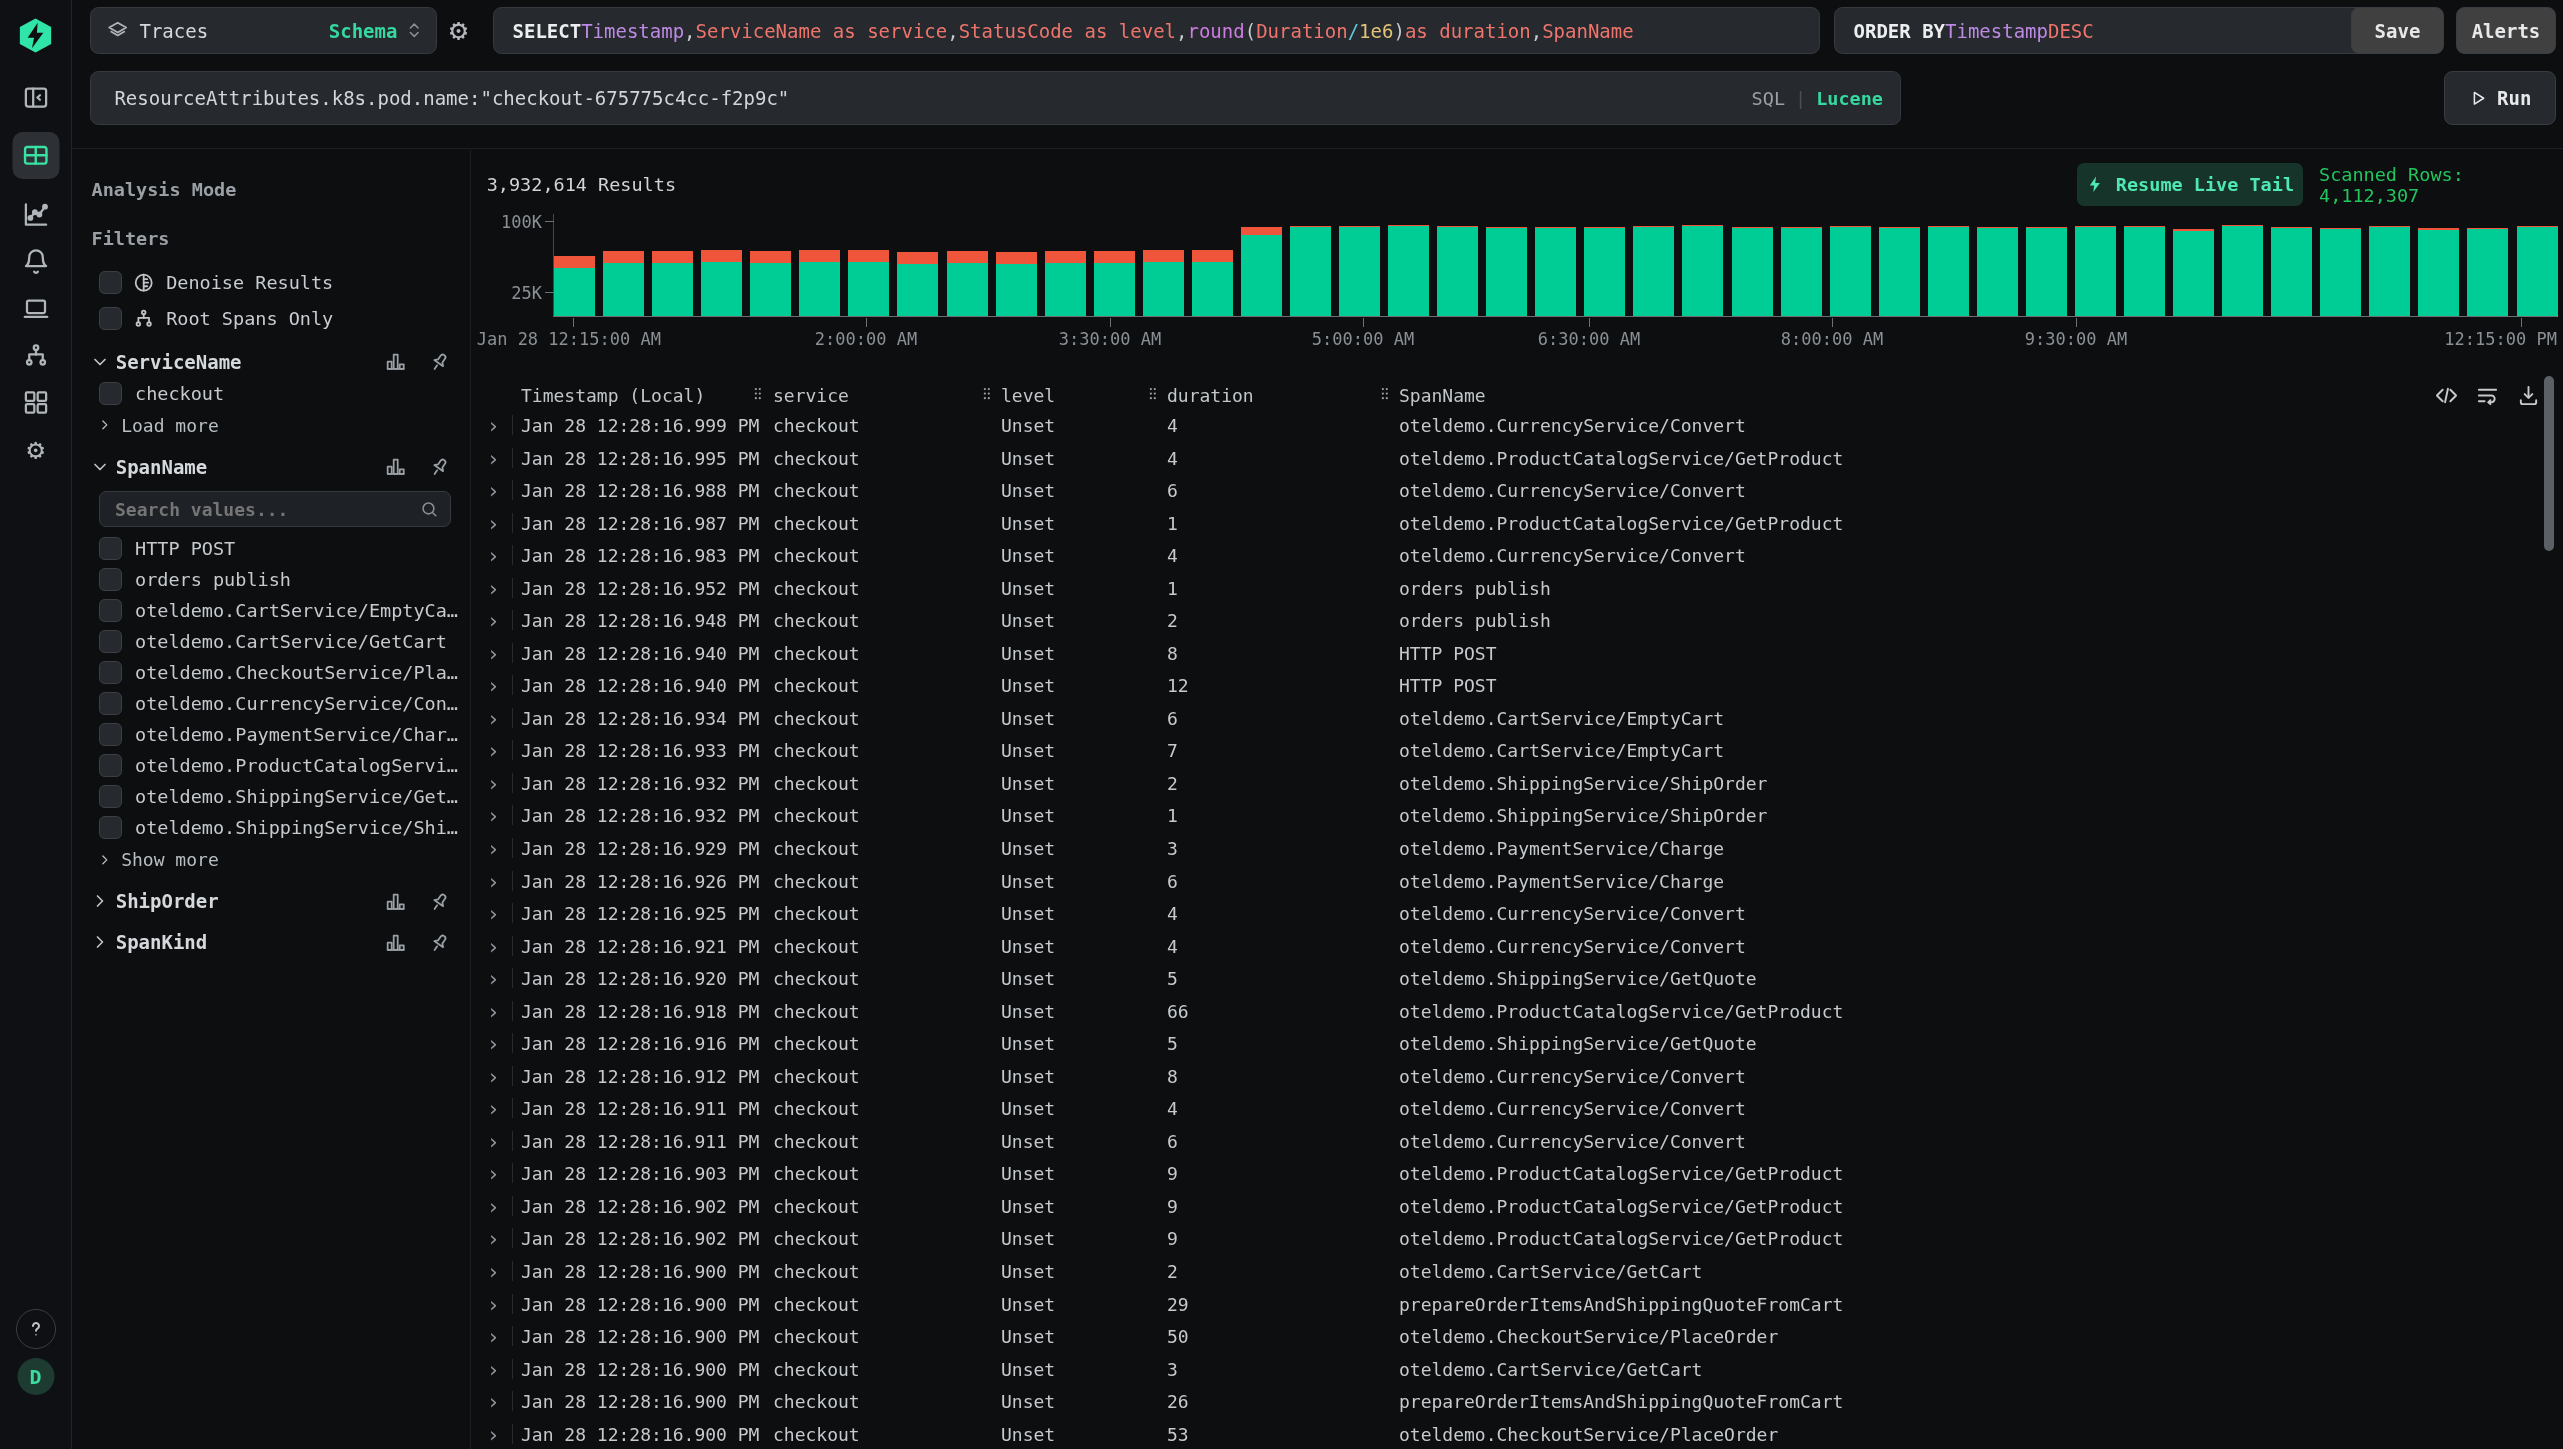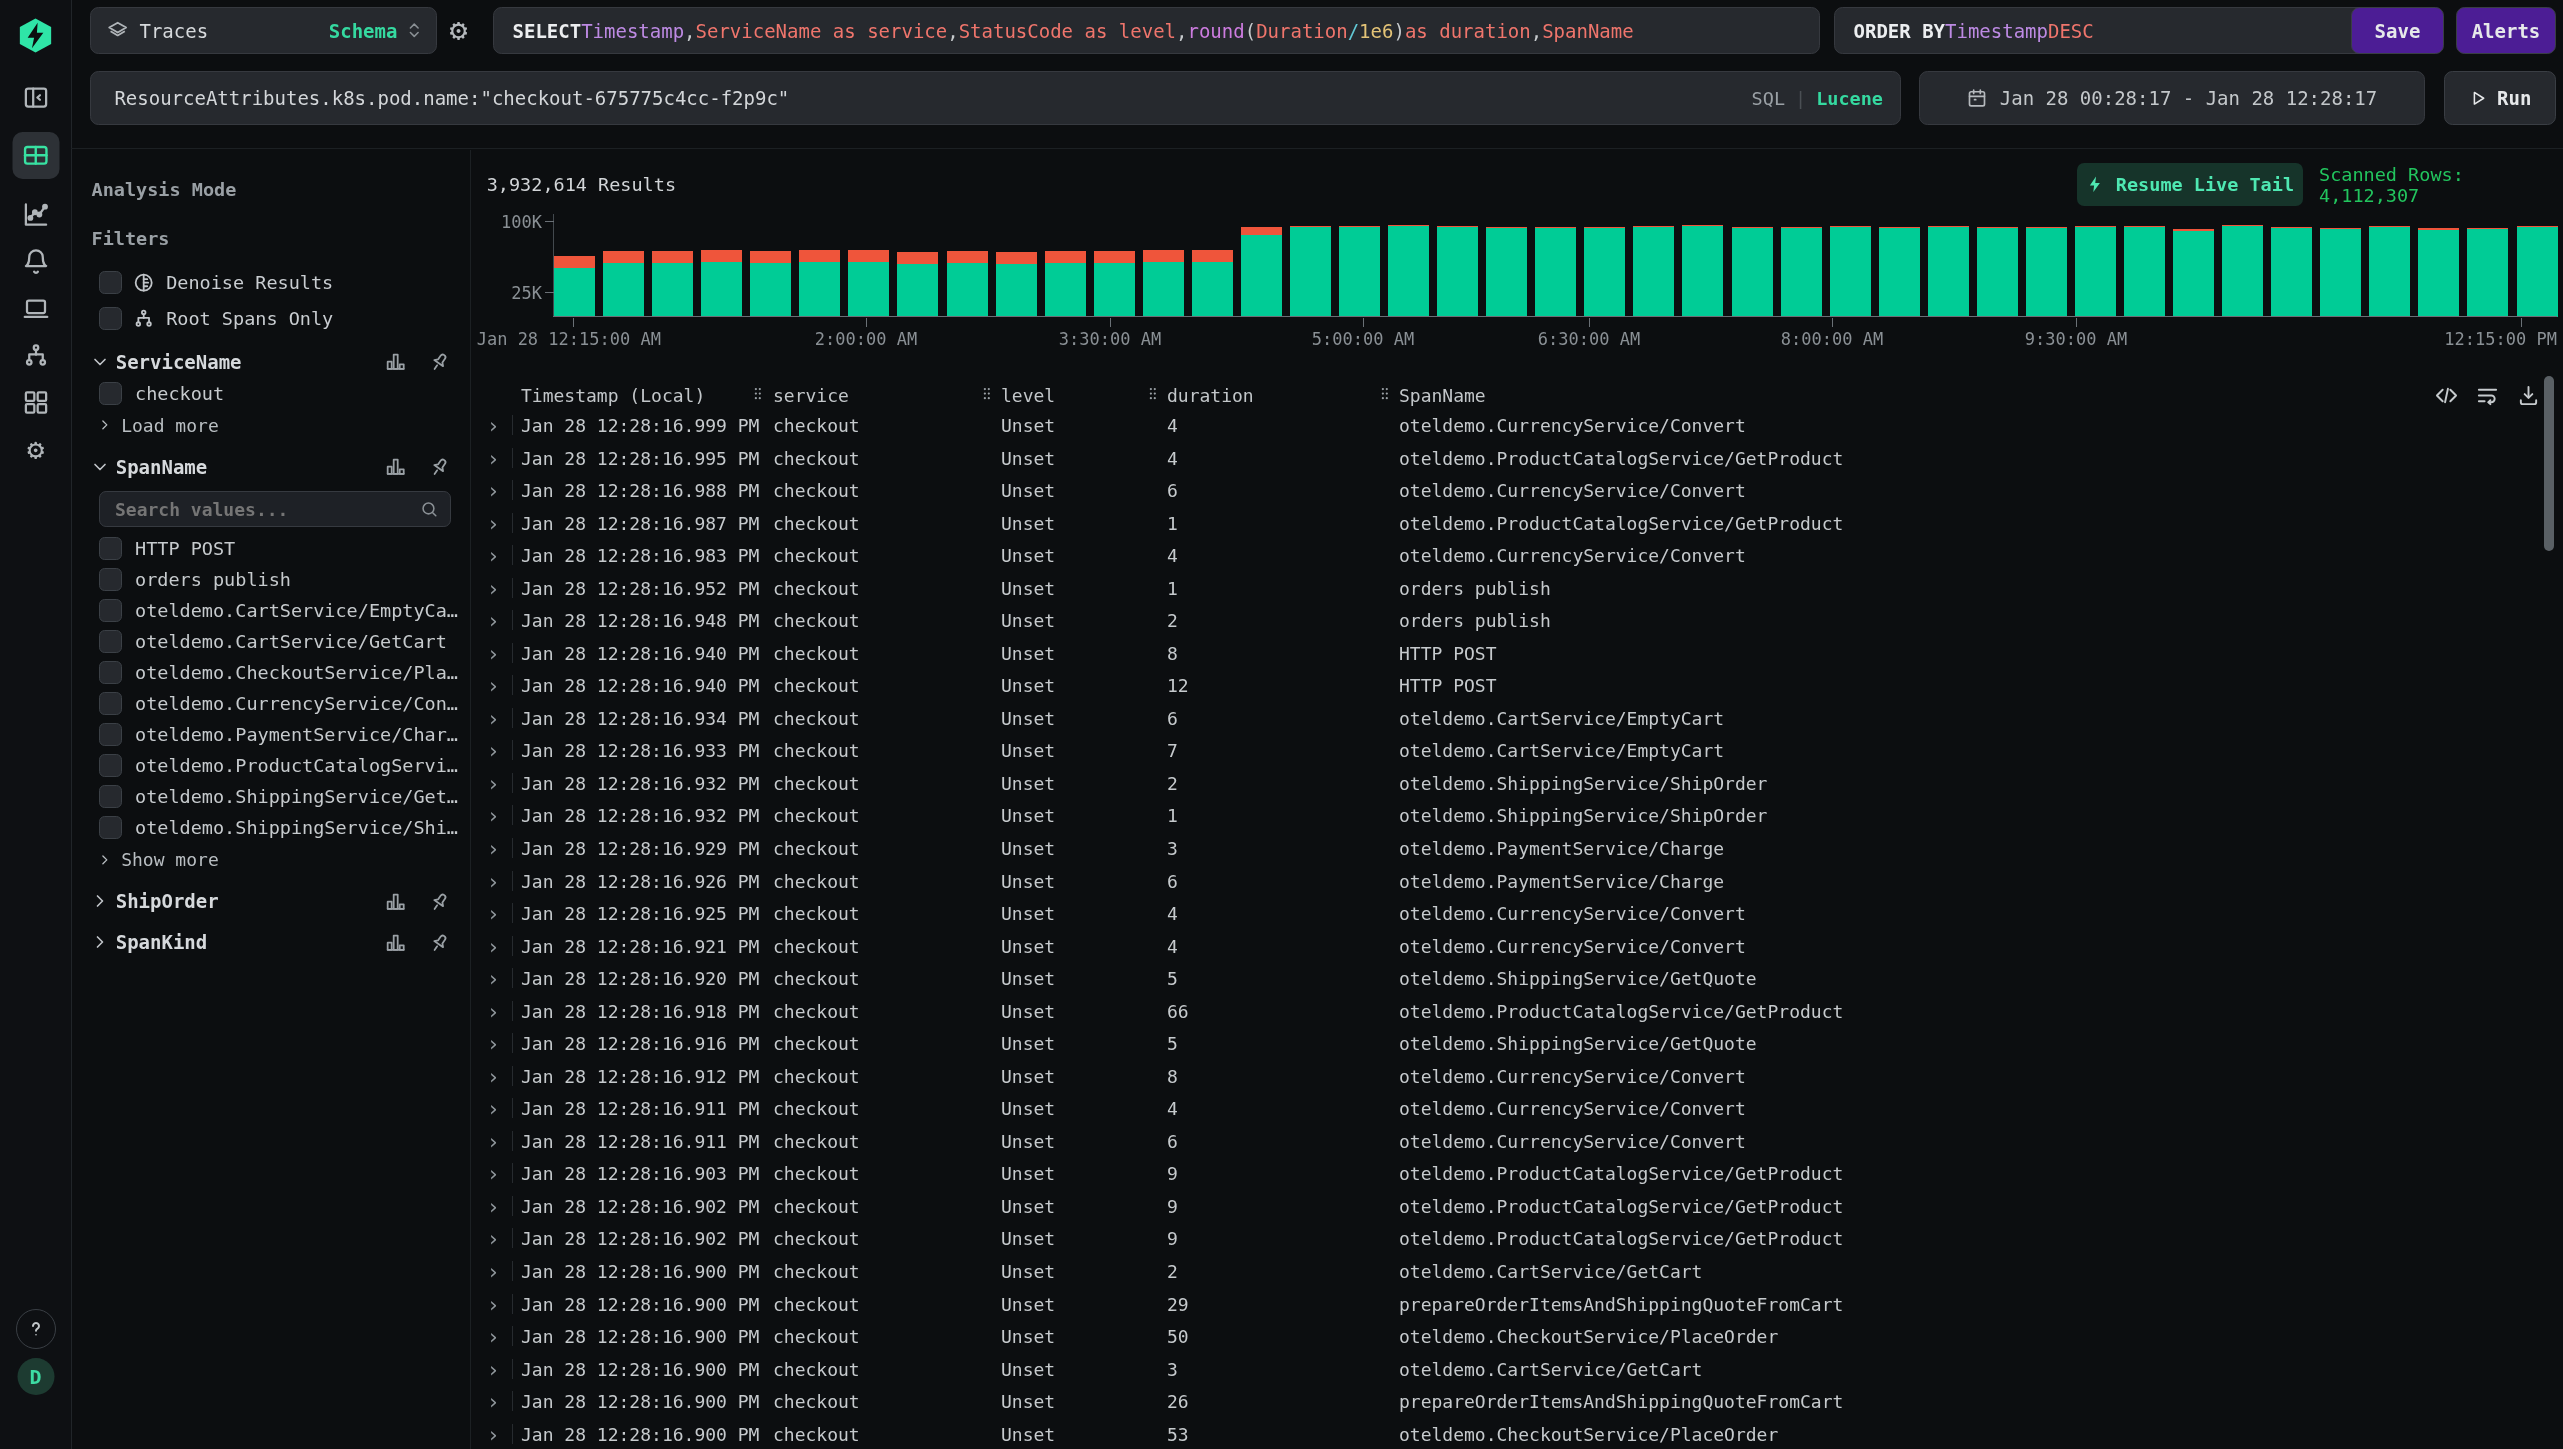--- a/index.html
+++ b/index.html
@@ -22,21 +22,21 @@
   .topdiv{position:absolute;left:71px;top:148px;width:2492px;height:1.4px;background:#1c2023;}
   .box{position:absolute;background:#26292e;border:1.4px solid #36393f;border-radius:8.5px;display:flex;align-items:center;box-sizing:border-box;}
   .pill{left:90px;top:7.1px;width:347px;height:47px;padding:0 13px 0 15.7px;}
   .pill-label{color:#d6d9dc;font-size:19px;margin-left:11.4px;}
   .pill-spacer{flex:1}
   .schema{color:#35d9a0;font-size:19px;font-weight:bold;margin-right:7.1px;}
   .topgear{position:absolute;left:443px;top:14.2px;width:31px;height:31px;color:#b5b9bd;font-size:30px;line-height:31px;text-align:center;}
   .topgear::after{content:"\2699";}
   .sqlbox{left:493px;top:7.1px;width:1327px;height:47px;padding:0 18.5px;font-size:19px;white-space:nowrap;overflow:hidden;}
   .orderbox{left:1834px;top:7.1px;width:596px;height:47px;padding:0 18.5px;font-size:19px;white-space:nowrap;}
-  .btn{background:#4c1d95;border:1.4px solid #3a3e44;border-radius:8.5px;color:#e6e8ea;font-weight:bold;font-size:19px;
+  .btn{background:#404040;border:1.4px solid #3a3e44;border-radius:8.5px;color:#e6e8ea;font-weight:bold;font-size:19px;
        display:flex;align-items:center;justify-content:center;box-sizing:border-box;position:absolute;cursor:pointer;}
   .save-btn{left:2351px;top:7.1px;width:93px;height:47px;}
   .alerts-btn{left:2456px;top:7.1px;width:100px;height:47px;}
   .tk-kw{color:#eceef0;font-weight:bold}.tk-id{color:#bd8ae3}.tk-fld{color:#ef756c}
   .tk-pun{color:#c6cacd}.tk-fn{color:#cd7ce0}.tk-op{color:#62c9d6}.tk-num{color:#e3c377}
   .searchbox{left:90px;top:71px;width:1811px;height:54px;padding:0 17px 0 21.4px;}
   .searchbox input{flex:1;background:transparent;border:none;outline:none;color:#d3d6d9;font-size:19px;
                    font-family:inherit;min-width:0;}
   .lang-sql{color:#9aa0a5;font-size:18.5px;}
   .lang-div{color:#4a4f54;font-size:18.5px;margin:0 10px;}
@@ -219,28 +219,20 @@
     </div>
   <div class="btn save-btn">Save</div>
   <div class="btn alerts-btn">Alerts</div>
 
   <div class="box searchbox">
     <input value="ResourceAttributes.k8s.pod.name:&quot;checkout-675775c4cc-f2p9c&quot;" style="">
     <span class="lang-sql">SQL</span>
     <span class="lang-div">|</span>
     <span class="lang-lucene">Lucene</span>
   </div>
-  <div class="box datebox">
-    <svg width="20" height="20" viewBox="0 0 24 24" fill="none" stroke="#b5b9bd" stroke-width="2" stroke-linecap="round">
-        <rect x="3" y="4.5" width="18" height="17" rx="2"></rect>
-        <path d="M8 2.5v4M16 2.5v4M3 10h18"></path>
-        <path d="M9 14h1.5"></path>
-      </svg>
-    <span>Jan 28 00:28:17 - Jan 28 12:28:17</span>
-  </div>
   <div class="btn run-btn">
     <svg width="18.5" height="18.5" viewBox="0 0 24 24" fill="none" stroke="#e6e8ea" stroke-width="2" stroke-linejoin="round">
         <path d="M7 4.5 19 12 7 19.5Z"></path>
       </svg>
     <span>Run</span>
   </div>
 
   <div class="sidebar">
     <div class="sb-title">Analysis Mode</div>
     <div class="sb-title">Filters</div>

